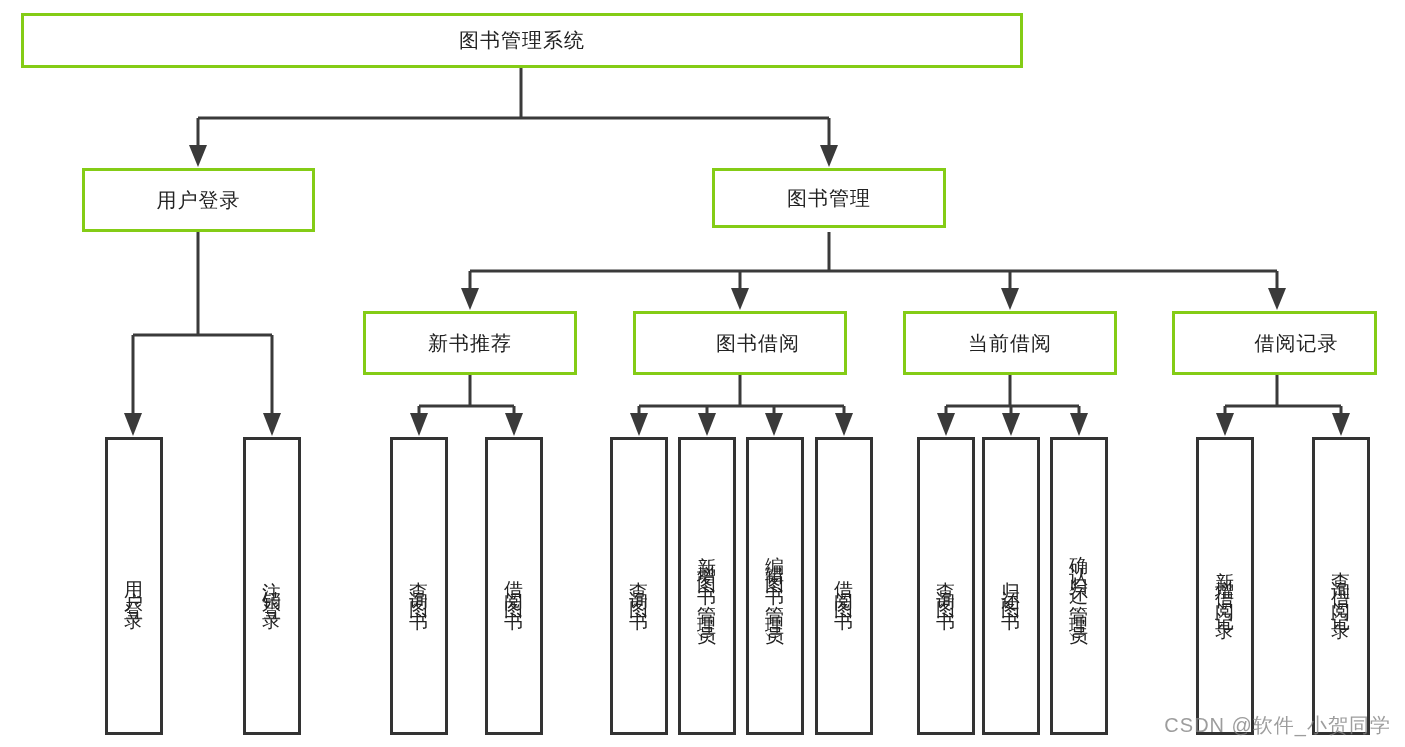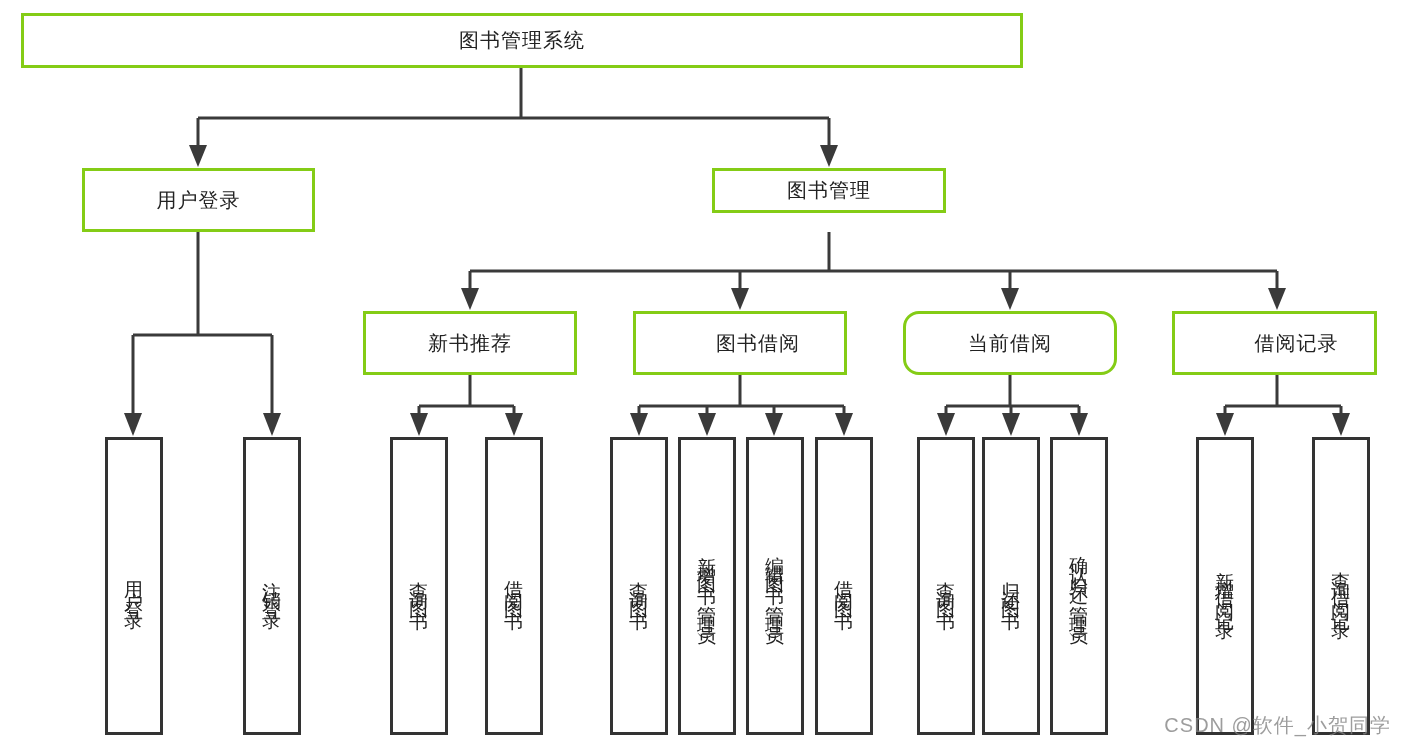--- a/index.html
+++ b/index.html
@@ -80,25 +80,25 @@
       <polygon points="1002,413 1020,413 1011,436"></polygon>
       <polygon points="1070,413 1088,413 1079,436"></polygon>
       <polygon points="1216,413 1234,413 1225,436"></polygon>
       <polygon points="1332,413 1350,413 1341,436"></polygon>
     </g>
   </svg>
 
   <div class="node" style="left:21px;top:13px;width:1002px;height:55px;">图书管理系统</div>
 
   <div class="node" style="left:82px;top:168px;width:233px;height:64px;">用户登录</div>
-  <div class="node" style="left:712px;top:168px;width:234px;height:45px;">图书管理</div>
+  <div class="node" style="left:712px;top:168px;width:234px;height:60px;">图书管理</div>
 
   <div class="node" style="left:363px;top:311px;width:214px;height:64px;">新书推荐</div>
   <div class="node" style="left:633px;top:311px;width:214px;height:64px;padding-left:36px;">图书借阅</div>
-  <div class="node" style="left:903px;top:311px;width:214px;height:64px;border-radius:16px;">当前借阅</div>
+  <div class="node" style="left:903px;top:311px;width:214px;height:64px;">当前借阅</div>
   <div class="node" style="left:1172px;top:311px;width:205px;height:64px;padding-left:44px;">借阅记录</div>
 
   <div class="leaf" style="left:105px;">用户登录</div>
   <div class="leaf" style="left:243px;">注销登录</div>
 
   <div class="leaf" style="left:390px;">查询图书</div>
   <div class="leaf" style="left:485px;">借阅图书</div>
 
   <div class="leaf" style="left:610px;">查询图书</div>
   <div class="leaf" style="left:678px;">新增图书（管理员）</div>

